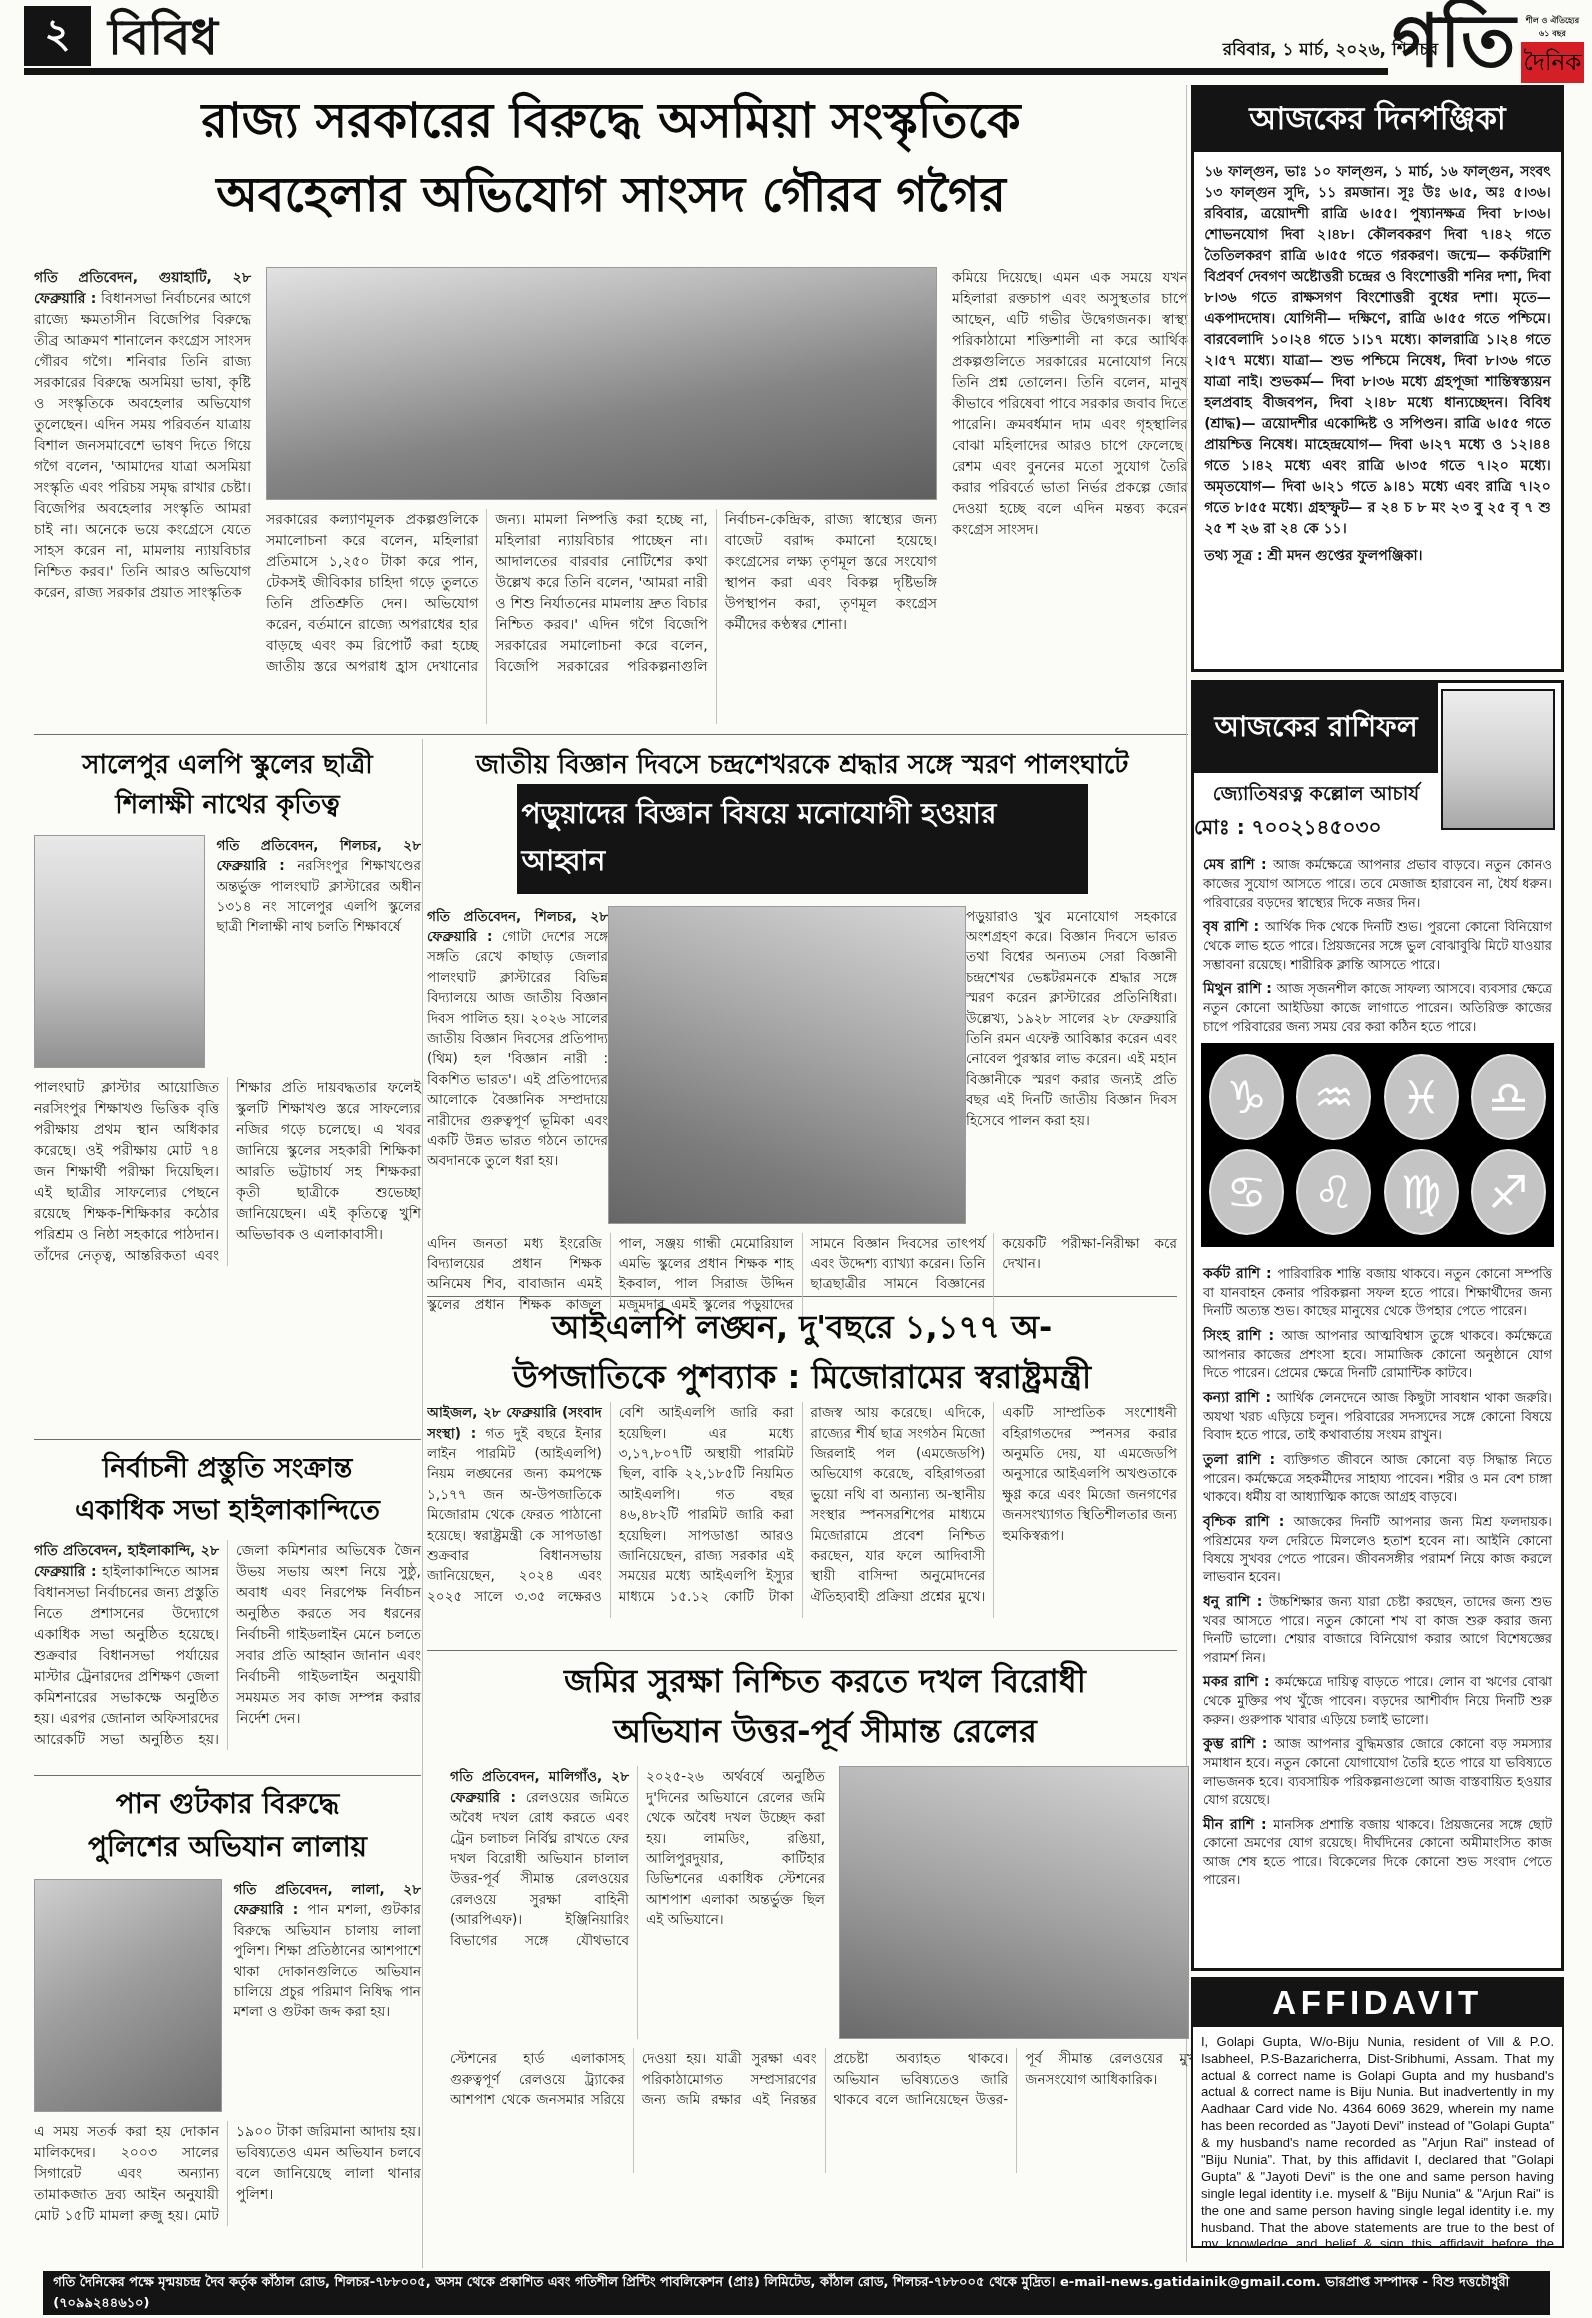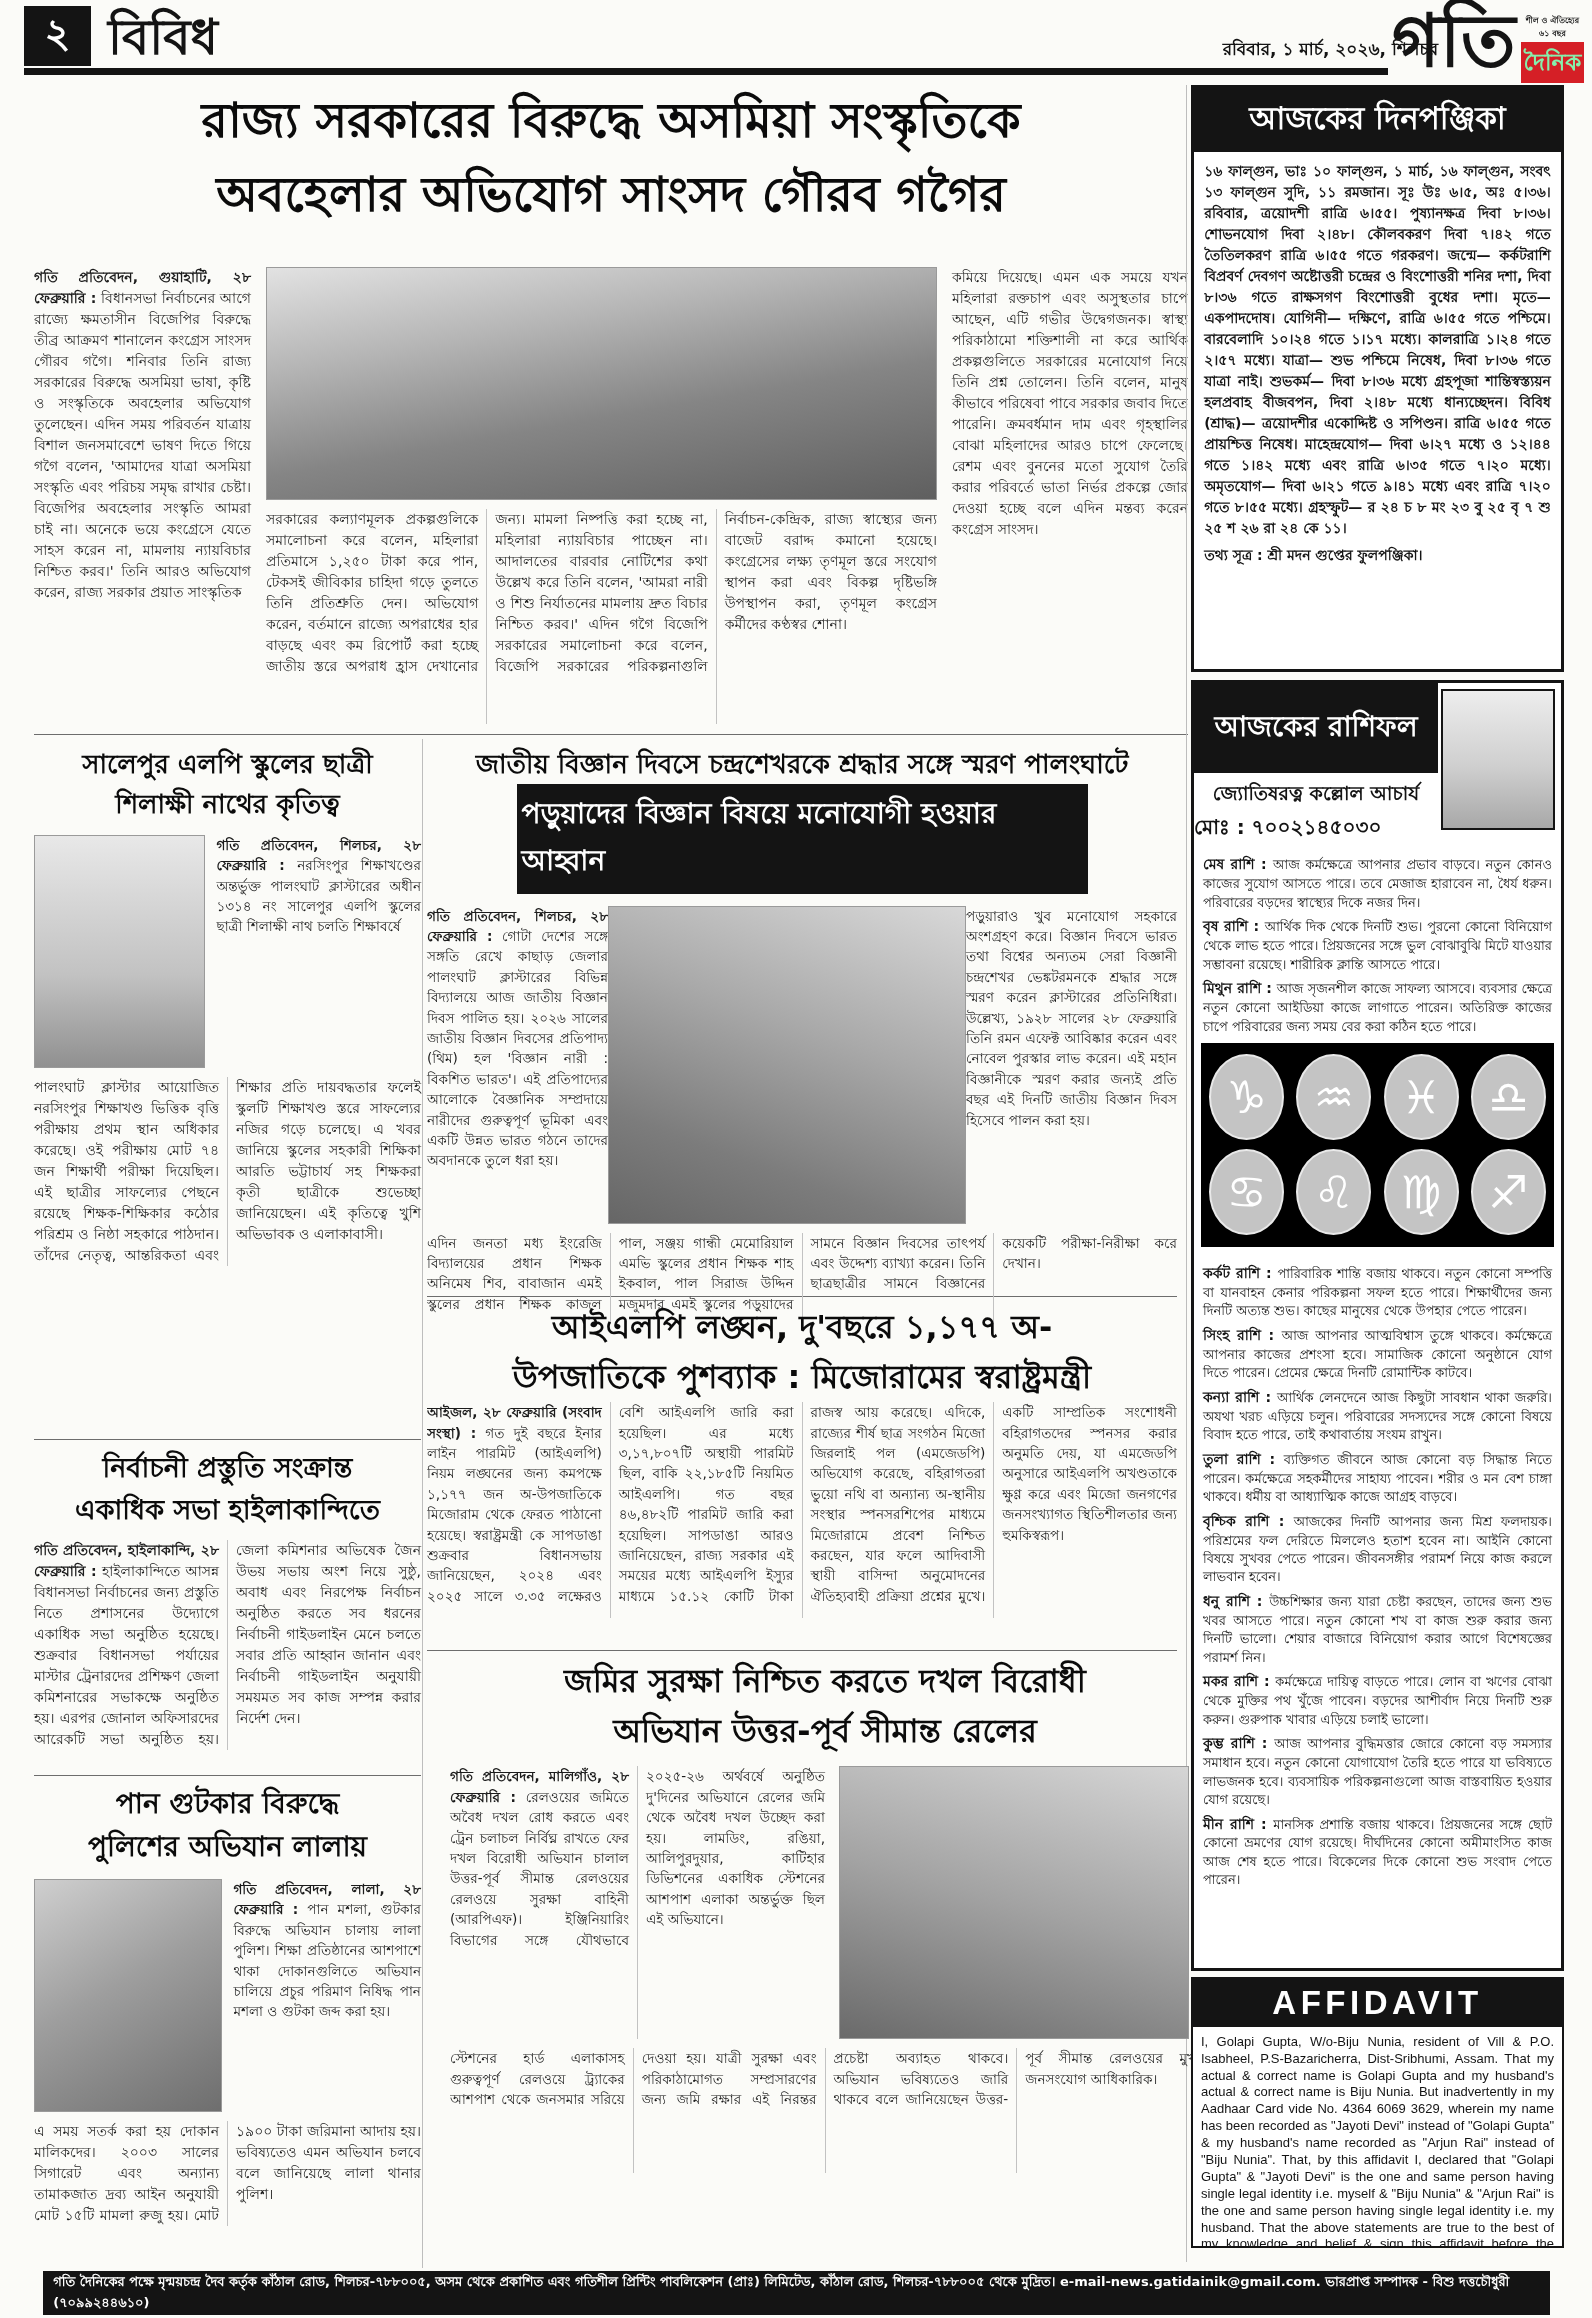--- a/index.html
+++ b/index.html
@@ -25,21 +25,21 @@
 
   
   .pagenum{left:24px;top:5.7px;width:67px;height:60px;font-size:40px}
   .section-title{left:108px;top:0px;font-size:49px;font-weight:800}
   .date-line{left:983px;top:36px;width:455px;text-align:right;font-size:17px;font-weight:700}
   .head-rule{left:24px;top:68px;width:1364px;height:6.8px;background:#141414}
   .masthead{left:1392px;top:3.4px;width:188px;height:85px;display:flex;align-items:flex-start;gap:5.7px}
   .mast-main{font-size:73px;font-weight:900;line-height:1.05}
   .mast-right{display:flex;flex-direction:column;width:73px;margin-top:10.2px}
   .mast-tagline{font-size:8px;font-weight:700;text-align:center;margin-bottom:2.3px}
-  .mast-sub{background:#d51f26;color:#86efac;font-weight:700;font-size:23px;text-align:center;padding:8px 2.3px;line-height:1.1}
+  .mast-sub{background:#d51f26;color:#000000;font-weight:400;font-size:23px;text-align:center;padding:8px 2.3px;line-height:1.1}
 
   
   .lead-headline{left:34px;top:83px;width:1154px;font-size:48px}
   .lead-body{left:34px;top:267px;width:1154px;height:465px;display:flex;gap:15px;overflow:hidden}
   .lead-col{width:217px}
   .lead-mid{width:671px}
   .lead-photo{width:100%;height:233px}
   .lead-midtext{margin-top:9px;height:215px;overflow:hidden}
   .lead-colr{flex:1}
 

